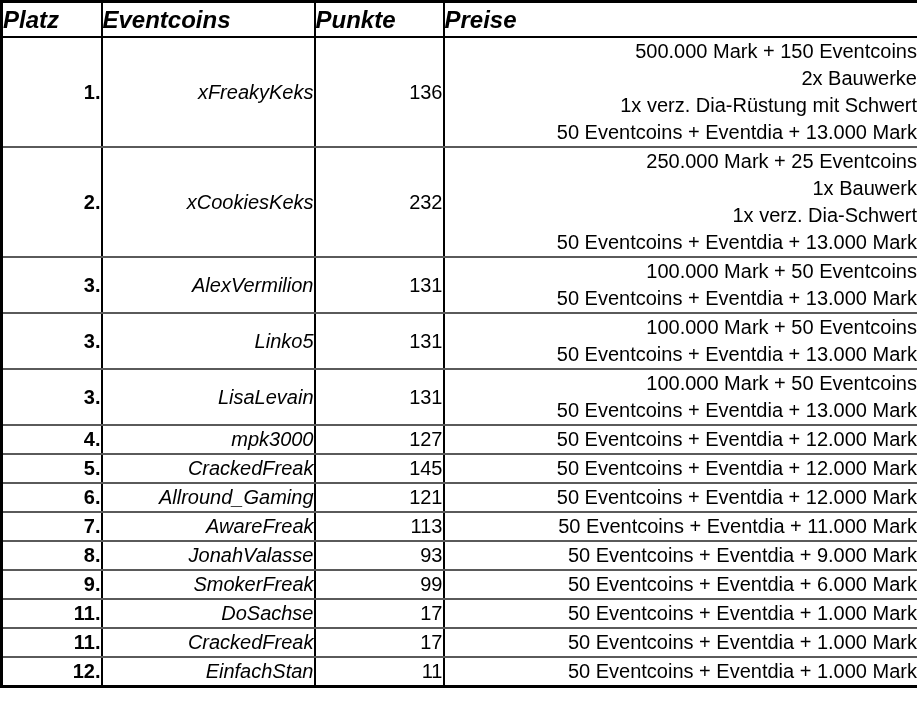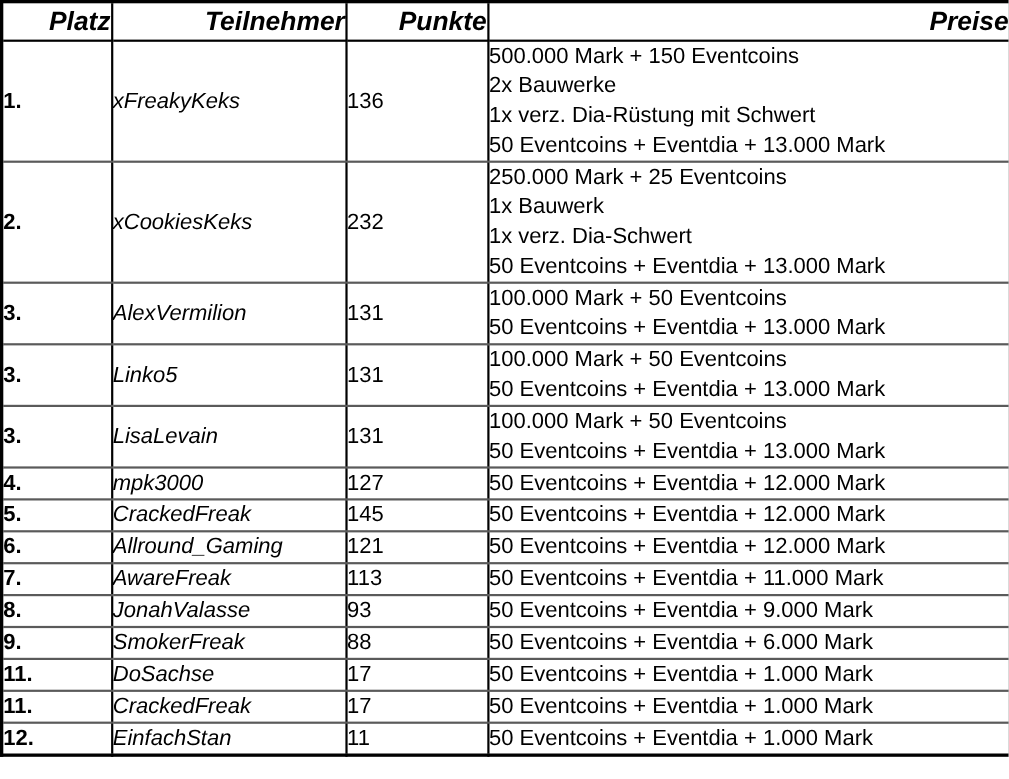--- a/index.html
+++ b/index.html
@@ -25,33 +25,33 @@
   col.c-teilnehmer { width: 213px; }
   col.c-punkte     { width: 129px; }
   col.c-preise     { width: 475px; }
 
   th {
     border: 2px solid #000000;
     font-weight: bold;
     font-style: italic;
     font-size: 24px;
     height: 33px;
-    text-align: right;
+    text-align: left;
     vertical-align: middle;
     padding: 0;
     background: #ffffff;
   }
   td {
     border-left: 2px solid #000000;
     border-right: 2px solid #000000;
     border-top: 2px solid #5a5a5a;
     border-bottom: 2px solid #5a5a5a;
     font-size: 20px;
     line-height: 27px;
-    text-align: left;
+    text-align: right;
     vertical-align: middle;
     padding: 0;
     white-space: pre-line;
     background: #ffffff;
   }
   td.platz {
     font-weight: bold;
   }
   td.teilnehmer {
     font-style: italic;
@@ -65,21 +65,21 @@
   <table class="leaderboard">
     <colgroup>
       <col class="c-platz">
       <col class="c-teilnehmer">
       <col class="c-punkte">
       <col class="c-preise">
     </colgroup>
     <thead>
       <tr>
         <th>Platz</th>
-        <th>Teilnehmer</th>
+        <th>Eventcoins</th>
         <th>Punkte</th>
         <th>Preise</th>
       </tr>
     </thead>
     <tbody id="table-body">
         <tr>
           <td class="platz">1.</td>
           <td class="teilnehmer">xFreakyKeks</td>
           <td class="punkte">136</td>
           <td class="preise">500.000 Mark + 150 Eventcoins
@@ -143,21 +143,21 @@
         </tr>
         <tr>
           <td class="platz">8.</td>
           <td class="teilnehmer">JonahValasse</td>
           <td class="punkte">93</td>
           <td class="preise">50 Eventcoins + Eventdia + 9.000 Mark</td>
         </tr>
         <tr>
           <td class="platz">9.</td>
           <td class="teilnehmer">SmokerFreak</td>
-          <td class="punkte">88</td>
+          <td class="punkte">99</td>
           <td class="preise">50 Eventcoins + Eventdia + 6.000 Mark</td>
         </tr>
         <tr>
           <td class="platz">11.</td>
           <td class="teilnehmer">DoSachse</td>
           <td class="punkte">17</td>
           <td class="preise">50 Eventcoins + Eventdia + 1.000 Mark</td>
         </tr>
         <tr>
           <td class="platz">11.</td>

